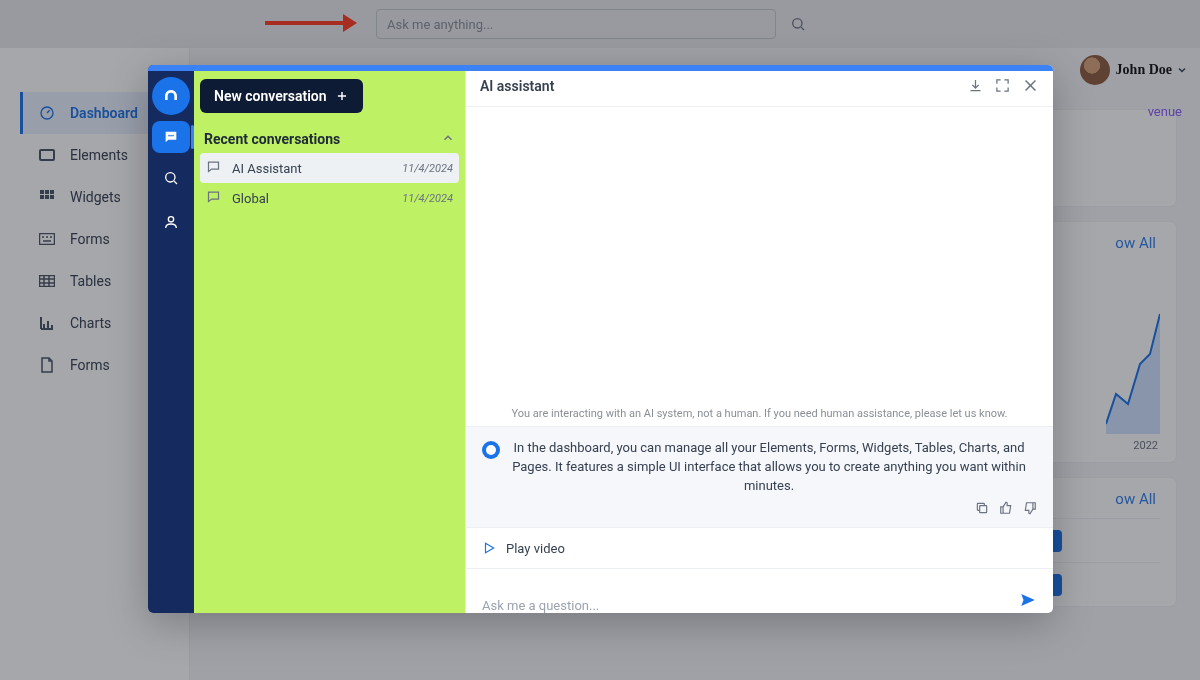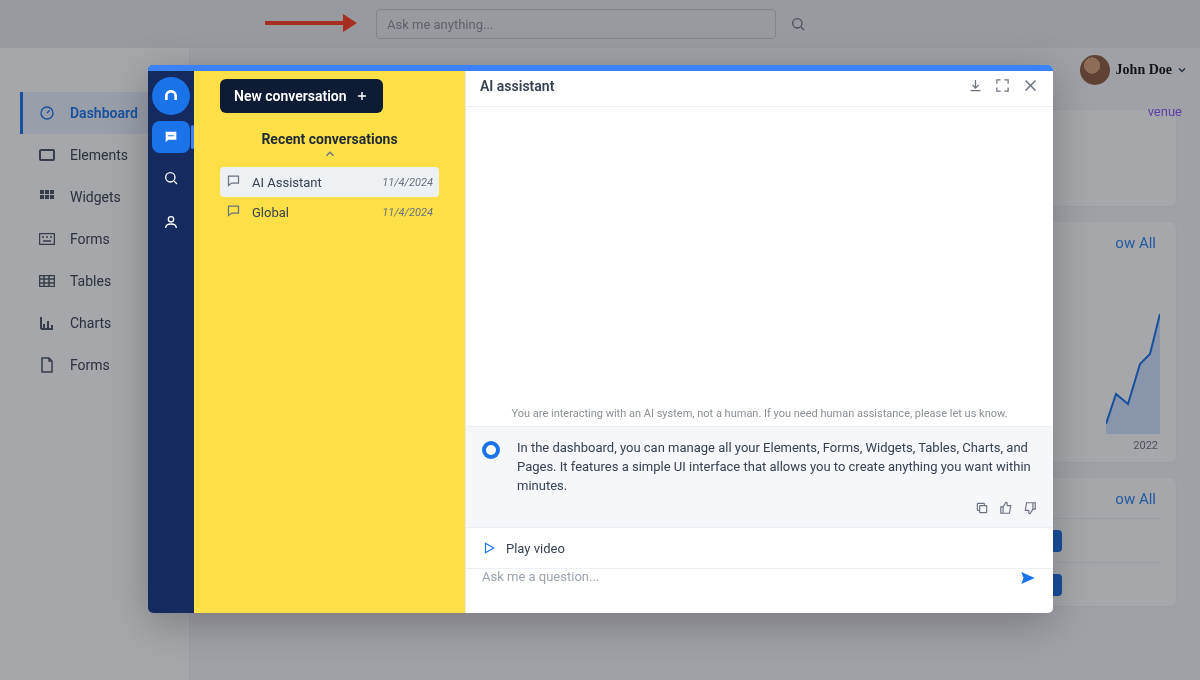--- a/index.html
+++ b/index.html
@@ -49,43 +49,43 @@
 
   
   .overlay { position:absolute; inset:0; background:rgba(20,24,35,0.38); }
   .modal { position:absolute; left:148px; top:65px; width:905px; height:548px; background:#fff; border-radius:5px; box-shadow:0 10px 40px rgba(0,0,0,0.25); display:flex; overflow:hidden; }
   .modal-top-strip { position:absolute; left:0; right:0; top:0; height:6px; background:#3b82f6; }
   .modal-rail { width:46px; background:#152a5e; display:flex; flex-direction:column; align-items:center; padding-top:12px; gap:6px; }
   .rail-ico { width:38px; height:38px; border-radius:50%; display:flex; align-items:center; justify-content:center; color:#fff; cursor:pointer; }
   .rail-ico.logo { background:#1a73e8; }
   .rail-ico.active { background:#1a73e8; border-radius:8px; width:38px; height:32px; position:relative; }
   .rail-ico.active::after { content:""; position:absolute; right:-4px; top:4px; bottom:4px; width:3px; background:#3b82f6; border-radius:2px; }
-  .modal-left { width:272px; background:#fde047; border-right:1px solid #e7eaee; padding:14px 26px; }
+  .modal-left { width:272px; background:#bef264; border-right:1px solid #e7eaee; padding:14px 6px; }
   .newconv-btn { background:#0e1b34; color:#fff; font-size:14px; font-weight:600; padding:9px 14px; border-radius:6px; display:inline-flex; align-items:center; gap:8px; cursor:pointer; }
-  .section-title { margin-top:18px; font-size:14px; font-weight:700; color:#1f2937; display:flex; align-items:center; justify-content:space-between; padding:0 4px;flex-direction:column; }
+  .section-title { margin-top:18px; font-size:14px; font-weight:700; color:#1f2937; display:flex; align-items:flex-start; justify-content:space-between; padding:0 4px; }
   .conv-item { height:30px; display:flex; align-items:center; padding:0 6px; border-radius:4px; font-size:13px; color:#374151; cursor:pointer; }
   .conv-item.active { background:#eef1f4; }
   .conv-item .ci-ico { width:18px; margin-right:8px; color:#6b7280; }
   .conv-date { margin-left:auto; font-size:11px; font-style:italic; color:#6b7280; }
   .modal-right { flex:1; display:flex; flex-direction:column; }
   .modal-head { height:42px; display:flex; align-items:center; padding:0 14px; border-bottom:1px solid #eceff3; }
   .modal-title { font-size:14px; font-weight:600; color:#374151; }
   .head-actions { margin-left:auto; display:flex; gap:12px; color:#6b7280; }
   .head-actions span { cursor:pointer; display:flex; align-items:center; }
   .chat-body { flex:1; display:flex; flex-direction:column; }
   .chat-scroll { flex:1; position:relative; }
   .disclaimer { position:absolute; left:0; right:0; bottom:6px; text-align:center; font-size:11px; color:#8a8f96; padding:0 20px; }
-  .msg-box { background:#f5f7fa; padding:12px 16px 8px 16px; display:flex; gap:17px; border-top:1px solid #eceff3; }
+  .msg-box { background:#f5f7fa; padding:12px 16px 8px 16px; display:flex; gap:1px; border-top:1px solid #eceff3;text-align:center; }
   .msg-logo { width:18px; height:18px; border-radius:50%; background:#1a73e8; flex:none; margin-top:2px; position:relative; }
   .msg-logo::after { content:""; position:absolute; left:4px; top:4px; width:10px; height:10px; border-radius:50%; background:#fff; }
   .msg-text { font-size:13px; color:#374151; line-height:1.45; }
   .msg-actions { display:flex; gap:10px; justify-content:flex-end; color:#6b7280; margin-top:4px; }
   .msg-actions span { cursor:pointer; }
   .play-row { height:42px; display:flex; align-items:center; gap:10px; padding:0 16px; border-top:1px solid #eceff3; border-bottom:1px solid #eceff3; color:#1a73e8; font-size:13px; cursor:pointer; }
-  .input-row { height:44px; display:flex; align-items:flex-start; padding:0 16px; }
+  .input-row { height:44px; display:flex; align-items:flex-end; padding:0 16px; }
   .ask-input { flex:1; border:none; outline:none; font-size:13px; color:#374151; }
   .ask-input::placeholder { color:#9ca3af; }
   .send-ico { color:#1a73e8; cursor:pointer; }
 
   
   .mini-chart { position:absolute; right:16px; bottom:28px; width:54px; height:130px; }
   .mini-chart svg { width:100%; height:100%; }
   .yr-label { position:absolute; right:18px; bottom:10px; font-size:11px; color:#6b7280; }
   .rev-label { position:absolute; right:18px; top:12px; font-size:13px; color:#8b5cf6; }
 

